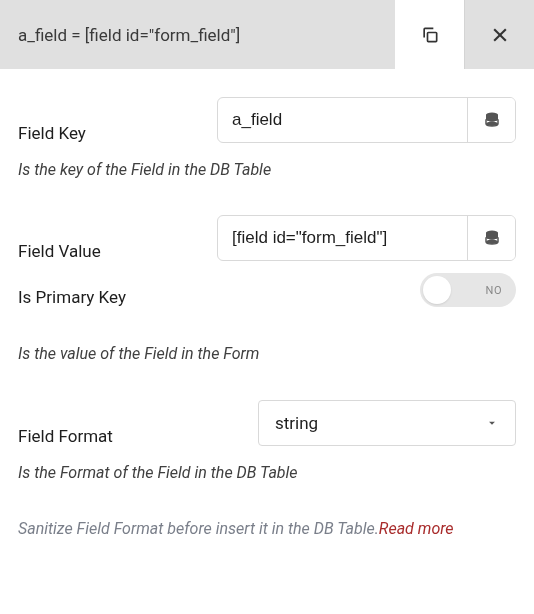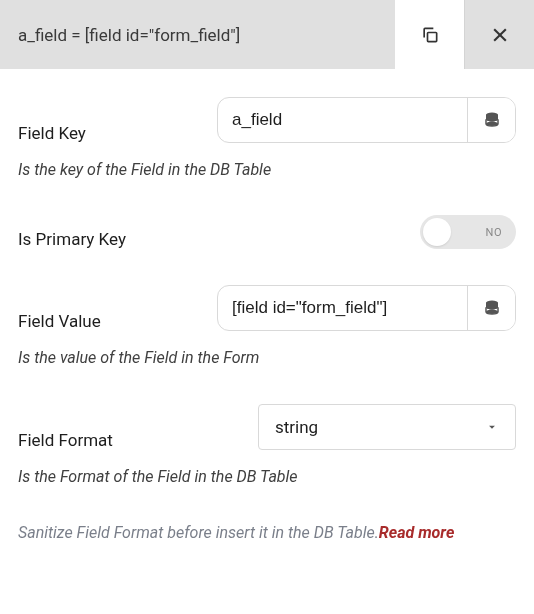--- a/index.html
+++ b/index.html
@@ -51,21 +51,21 @@
     font-size: 17px;
     color: #1e1e1e;
   }
   .row-field {
     flex: 1;
   }
   .input-group {
     display: flex;
     height: 46px;
     border: 1px solid #d9d9d9;
-    border-radius: 12px;
+    border-radius: 6px;
     overflow: hidden;
     background: #fff;
   }
   .input-group input {
     flex: 1;
     border: none;
     outline: none;
     padding: 0 14px;
     font-size: 17px;
     background: transparent;
@@ -102,21 +102,21 @@
     color: #404040;
     margin: 16px 0 34px 0;
     line-height: 1.4;
   }
   .help.last {
     margin-bottom: 0;
     color: #7a7f8a;
   }
   .read-more {
     color: #a82b2b;
-    font-weight: 700;
+    font-weight: 400;
     font-style: italic;
     cursor: pointer;
   }
   .toggle-row {
     margin-bottom: 36px;
   }
   .toggle {
     width: 96px;
     height: 34px;
     background: #e6e6e6;
@@ -184,49 +184,49 @@
               <ellipse cx="12" cy="11" rx="8" ry="3" fill="#555"></ellipse>
               <ellipse cx="12" cy="17" rx="8" ry="3" fill="#555"></ellipse>
             </svg>
           </span>
         </div>
       </div>
     </div>
   </div>
   <div class="help">Is the key of the Field in the DB Table</div>
 
-  <div class="row toggle-row">
-    <div class="row-label">Is Primary Key</div>
-    <div class="row-field" style="display:flex;justify-content:flex-end;">
-      <div class="toggle">
-        <div class="toggle-knob"></div>
-        <span class="toggle-label">NO</span>
-      </div>
-    </div>
-  </div>
-
   <div class="row">
     <div class="row-label">Field Value</div>
     <div class="row-field">
       <div class="input-group">
         <input type="text" value="[field id=&quot;form_field&quot;]" style="">
         <div class="input-addon">
           <span>
             <svg width="18" height="18" viewBox="0 0 24 24" fill="#555">
               <ellipse cx="12" cy="5" rx="8" ry="3"></ellipse>
               <path d="M4 5v6c0 1.66 3.58 3 8 3s8-1.34 8-3V5"></path>
               <path d="M4 11v6c0 1.66 3.58 3 8 3s8-1.34 8-3v-6" fill="none" stroke="#555" stroke-width="2"></path>
               <ellipse cx="12" cy="11" rx="8" ry="3" fill="#555"></ellipse>
               <ellipse cx="12" cy="17" rx="8" ry="3" fill="#555"></ellipse>
             </svg>
           </span>
         </div>
       </div>
     </div>
   </div>
+
+  <div class="row toggle-row">
+    <div class="row-label">Is Primary Key</div>
+    <div class="row-field" style="display:flex;justify-content:flex-end;">
+      <div class="toggle">
+        <div class="toggle-knob"></div>
+        <span class="toggle-label">NO</span>
+      </div>
+    </div>
+  </div>
   <div class="help">Is the value of the Field in the Form</div>
 
   <div class="row">
     <div class="row-label">Field Format</div>
     <div class="row-field">
       <div class="select">
         <span class="select-value">string</span>
         <span>
           <svg width="14" height="14" viewBox="0 0 24 24" fill="#555">
             <path d="M7 10l5 5 5-5z"></path>

